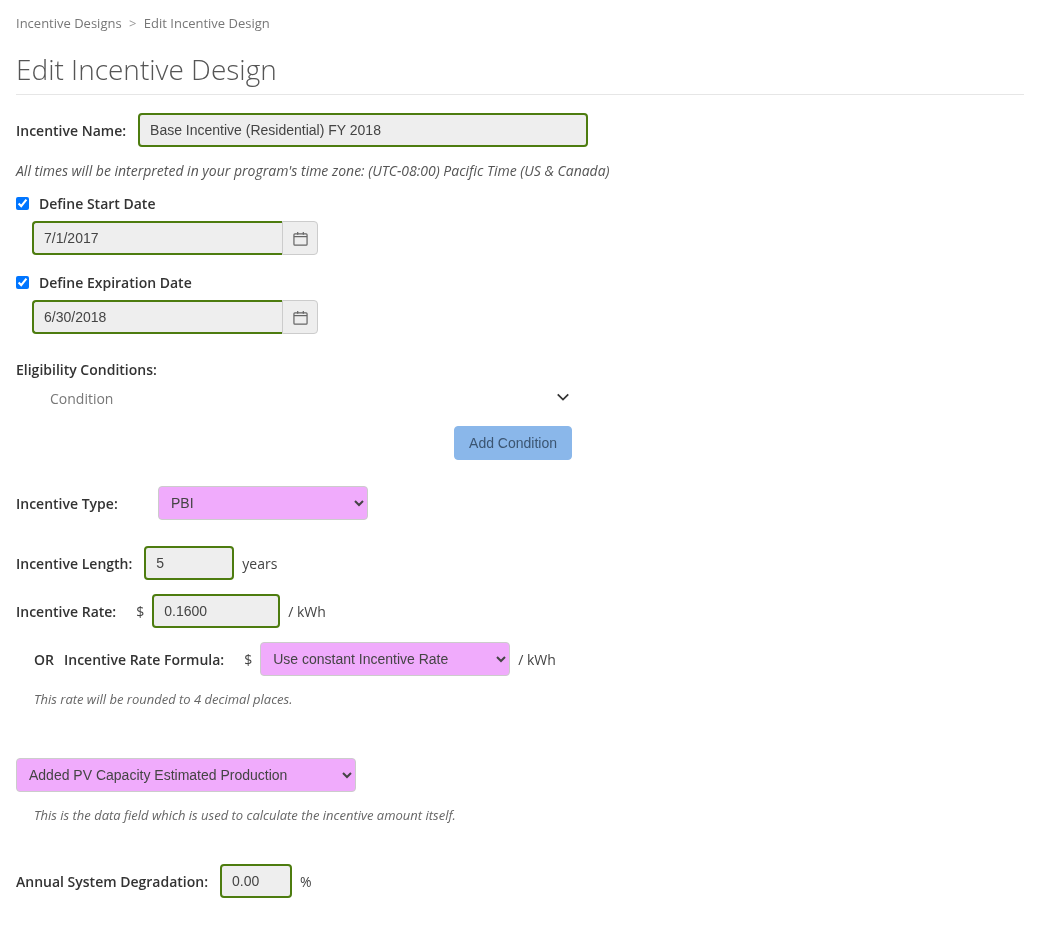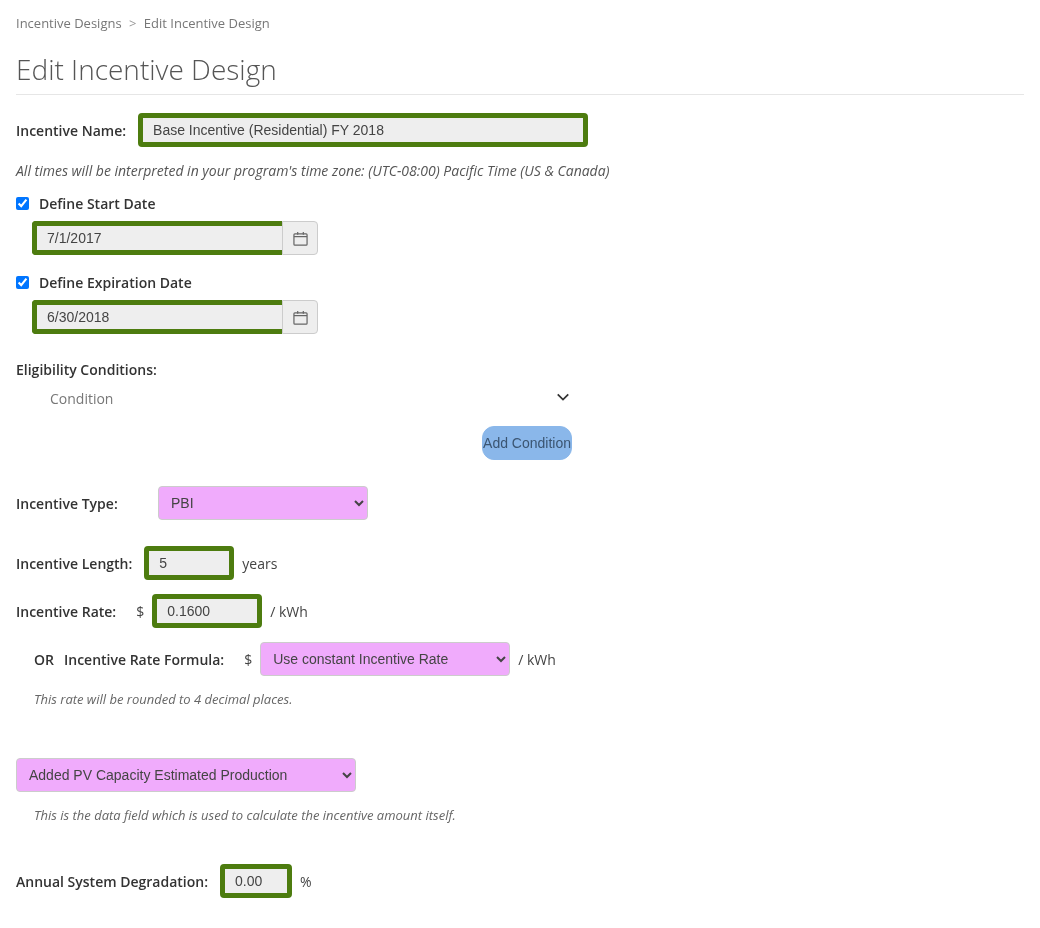--- a/index.html
+++ b/index.html
@@ -2,42 +2,42 @@
 <html><head>
 <meta charset="utf-8">
 <style>
 * { box-sizing: border-box; margin: 0; padding: 0; }
 body { font-family: "Segoe UI", "Open Sans", Arial, sans-serif; font-size: 14px; color: #333; background: #fff; padding: 14px 16px; width: 1040px; }
 .breadcrumb { color: #777; font-size: 13px; margin-bottom: 18px; }
 .breadcrumb .sep { margin: 0 4px; color: #999; }
 h1 { font-weight: 300; font-size: 28px; color: #555; border-bottom: 1px solid #e6e6e6; padding-bottom: 6px; margin-bottom: 18px; }
 .row { display: flex; align-items: center; margin-bottom: 14px; flex-wrap: wrap; }
 .label { font-weight: 600; color: #333; margin-right: 12px; }
-input[type="text"], input[type="number"] { background: #eee; border: 5px solid #4d7c0f; border-radius: 4px; padding: 6px 10px; font-size: 14px; color: #444; height: 34px; }
+input[type="text"], input[type="number"] { background: #eee; border: 2px solid #4d7c0f; border-radius: 4px; padding: 6px 10px; font-size: 14px; color: #444; height: 34px; }
 select { background: #f0abfc; border: 1px solid #ccc; border-radius: 4px; padding: 6px 8px; font-size: 14px; color: #444; height: 34px; -webkit-appearance: menulist; }
 .wide-input { width: 450px; }
 .note-italic { font-style: italic; color: #555; margin-bottom: 14px; margin-top: 4px; }
 .help-text { font-style: italic; color: #666; margin-left: 18px; margin-top: 6px; font-size: 13px; }
 .block-gap { margin-top: 26px; }
 .checkbox-row { display: flex; align-items: center; margin-bottom: 8px; }
 .checkbox-row input[type="checkbox"] { margin-right: 10px; }
 .checkbox-row .label { margin-right: 0; }
 .date-group { display: flex; margin-bottom: 18px; margin-left: 16px; }
 .date-group input { width: 250px; border-top-right-radius: 0; border-bottom-right-radius: 0; border-right: none; }
 .date-addon { display: inline-flex; align-items: center; justify-content: center; width: 36px; height: 34px; background: #eee; border: 1px solid #ccc; border-left: 1px solid #ccc; border-top-right-radius: 4px; border-bottom-right-radius: 4px; color: #666; }
 .conditions { margin-left: 24px; margin-top: 6px; width: 540px; }
 .cond-header { display: flex; justify-content: space-between; color: #777; padding: 4px 10px; }
 .cond-row { display: flex; align-items: center; margin-top: 4px; }
 .cond-icon { color: #4caf50; margin-right: 10px; font-size: 12px; }
 .cond-body { flex: 1; background: #eee; border: 1px solid #ddd; border-radius: 3px; padding: 8px 12px; color: #444; }
-.btn { background: #8ab7ea; color: #3b5572; border: 1px solid #8ab7ea; border-radius: 12px; padding: 8px 0; font-size: 14px; cursor: pointer; }
+.btn { background: #8ab7ea; color: #3b5572; border: 1px solid #8ab7ea; border-radius: 4px; padding: 8px 14px; font-size: 14px; cursor: pointer; }
 .btn-wrap { text-align: right; margin-top: 14px; padding-right: 8px; }
 .unit { margin: 0 8px; color: #444; }
 .small-num { width: 90px; }
-.med-num { width: 110px; }
+.med-num { width: 128px; }
 .tiny-num { width: 72px; }
 svg.cal { width: 15px; height: 15px; }
 svg.chev { width: 14px; height: 14px; }
 svg.plus-circ { width: 14px; height: 14px; }
 </style>
 </head>
 <body>
 
 <div class="breadcrumb">
   <span>Incentive Designs</span>

